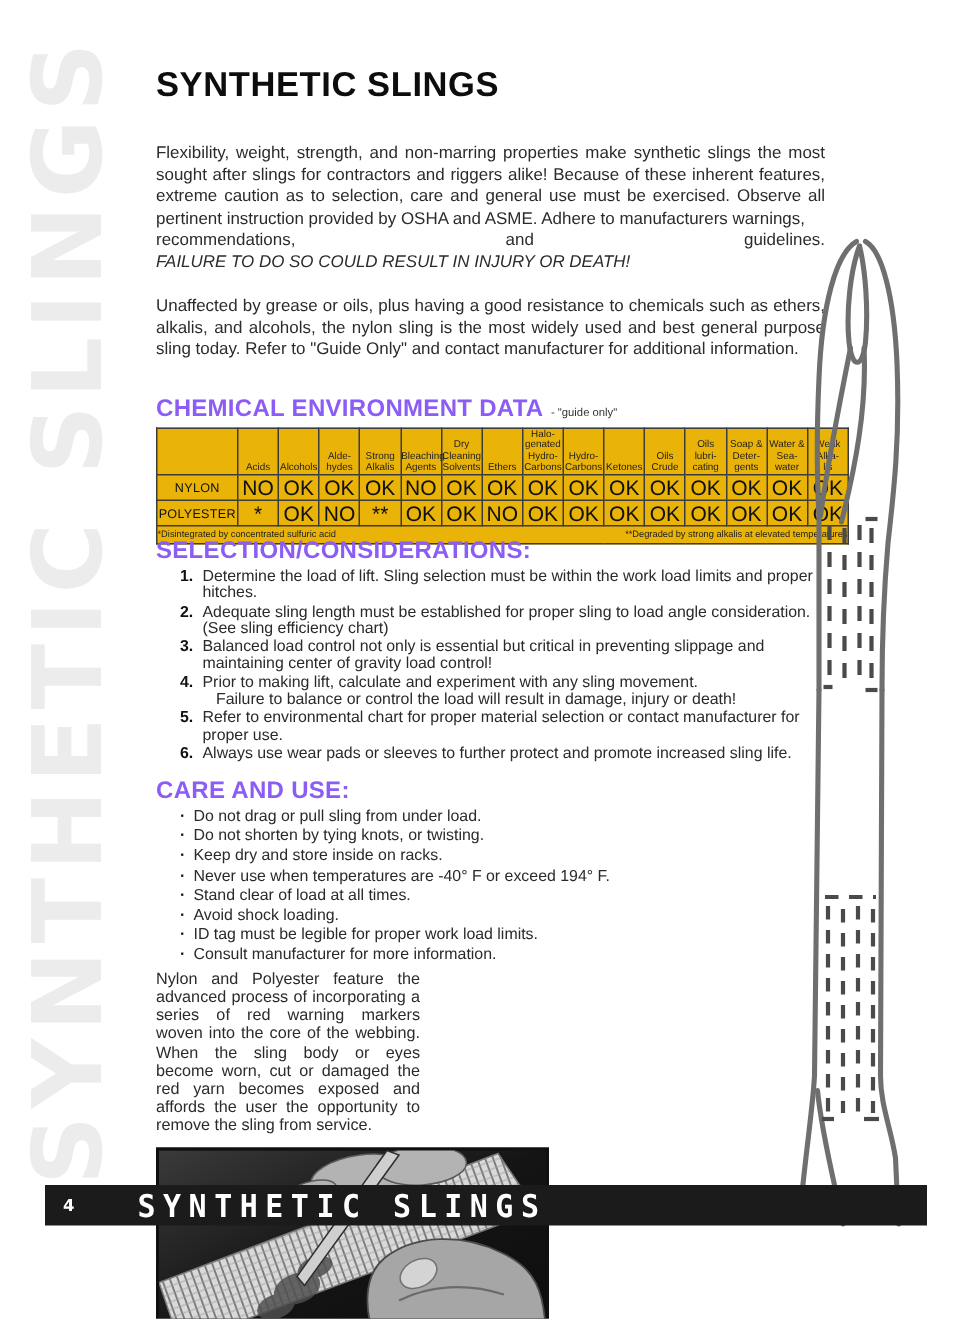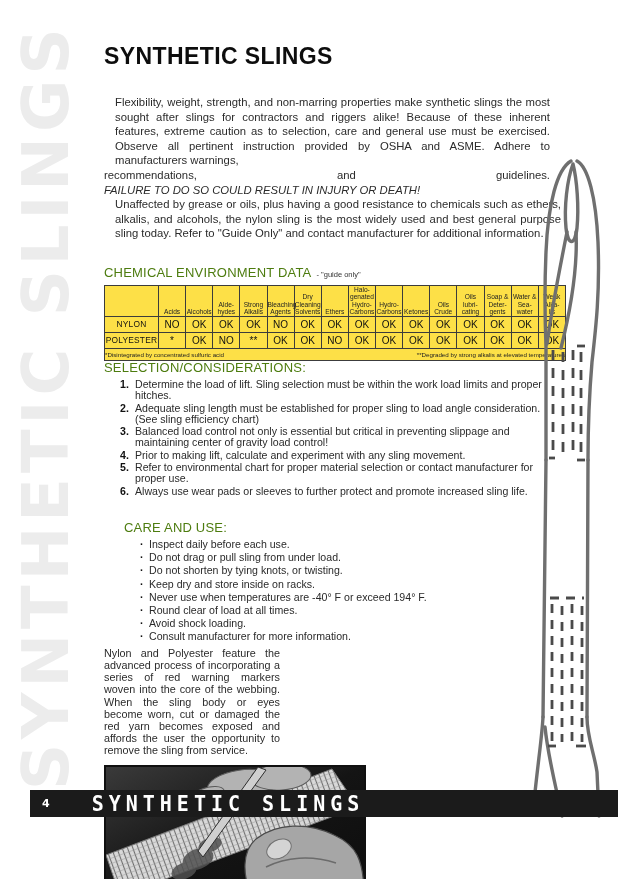--- a/index.html
+++ b/index.html
@@ -18,48 +18,48 @@
     white-space:nowrap;user-select:none;
   }
 
   .abs{position:absolute;}
 
   .title{left:104px;top:44px;width:450px;font-size:23px;line-height:25px;
     font-weight:bold;color:#0d0d0d;letter-spacing:.4px;}
   .subtitle{left:104px;top:71px;width:450px;font-size:16.5px;line-height:19px;
     font-weight:bold;color:#0d0d0d;}
 
-  .para{font-size:11.3px;line-height:14.6px;text-align:justify;margin-left:11px;}
+  .para{font-size:11.3px;line-height:14.6px;text-align:justify;}
   .intro1{left:104px;top:95px;width:446px;}
   .spread-line{display:flex;justify-content:space-between;font-size:11.3px;line-height:14.6px;}
   .warning{font-style:italic;font-size:11.3px;line-height:14.6px;}
   .intro2{left:104px;top:197px;width:446px;}
 
-  .sec-h{font-size:13px;font-weight:normal;color:#4d7c0f;letter-spacing:.2px;line-height:16px;}
+  .sec-h{font-size:16px;font-weight:bold;color:#8b5cf6;letter-spacing:.2px;line-height:16px;}
   .chem-head{left:104px;top:265px;width:460px;display:flex;align-items:baseline;gap:5px;}
   .chem-note{font-size:7.5px;font-weight:normal;color:#333;}
 
-  .chem-table-wrap{left:104px;top:285px;width:462px;background:#fde047;}
+  .chem-table-wrap{left:104px;top:285px;width:462px;background:#eab308;}
   table.chem{border-collapse:collapse;table-layout:fixed;width:462px;}
   table.chem th,table.chem td{border:1px solid #3c3c3c;padding:0;text-align:center;}
   th.colh{font-weight:normal;font-size:6.6px;line-height:7.4px;white-space:pre-line;
     vertical-align:bottom;padding:2px 0 3px;color:#222;}
   th.rowl{font-weight:normal;font-size:8.4px;text-align:right;padding:0 3px 0 0;color:#111;letter-spacing:.2px;}
-  td.val{font-size:10px;height:15px;color:#111;}
+  td.val{font-size:14px;height:15px;color:#111;}
   td.fnote{height:11px;padding:0 2px;}
   .fnote-flex{display:flex;justify-content:space-between;font-size:6.2px;color:#222;}
 
   .sel-block{left:104px;top:360px;width:452px;}
   .list{list-style:none;margin:3px 0 0 16px;padding:0;font-size:10.6px;line-height:11.3px;color:#2a2a2a;}
   .sel-list{counter-reset:n;}
   .sel-list li{counter-increment:n;position:relative;padding-left:15px;margin:0 0 1px 0;}
   .sel-list li::before{content:counter(n) ".";font-weight:bold;position:absolute;left:0;color:#111;}
   .sel-note{margin-left:9px;}
 
-  .care-block{left:104px;top:520px;width:452px;margin-left:20px;}
+  .care-block{left:104px;top:520px;width:452px;}
   .care-list li{position:relative;padding-left:9px;margin:0 0 1.5px 0;line-height:11.7px;}
   .care-list li::before{content:"·";font-weight:bold;position:absolute;left:0;color:#111;}
 
   .bottom-row{left:104px;top:647px;width:446px;display:flex;gap:9px;flex-direction:column;}
   .red-text{width:176px;font-size:10.8px;line-height:12.15px;text-align:justify;}
   .photo{width:258px;height:129px;border:2px solid #101010;background:#161616;flex:none;}
 
   .sling-svg{left:528px;top:152px;z-index:1;}
 
   .footer-bar{
@@ -191,36 +191,37 @@
   </div>
 
   <div class="abs sel-block">
     <div class="sec-h">SELECTION/CONSIDERATIONS:</div>
     <ol class="list sel-list">
       <li><span>Determine the load of lift.  Sling selection must be within the work load limits and proper hitches.</span></li>
       <li><span>Adequate sling length must be established for proper sling to load angle consideration.  (See sling efficiency chart)</span></li>
       <li><span>Balanced load control not only is essential but critical in preventing slippage and maintaining center of gravity load control!</span></li>
       <li>
         <span>Prior to making lift, calculate and experiment with any sling movement.</span>
+        <div class="sel-note">Failure to balance or control the load will result in damage, injury or death!</div>
       </li>
       <li><span>Refer to environmental chart for proper material selection or contact manufacturer for proper use.</span></li>
       <li><span>Always use wear pads or sleeves to further protect and promote increased sling life.</span></li>
     </ol>
   </div>
 
   <div class="abs care-block">
     <div class="sec-h">CARE AND USE:</div>
     <ul class="list care-list">
-      <li>Inspect daily before each use.</li>
       <li>Do not drag or pull sling from under load.</li>
       <li>Do not shorten by tying knots, or twisting.</li>
       <li>Keep dry and store inside on racks.</li>
       <li>Never use when temperatures are -40° F or exceed 194° F.</li>
-      <li>Round clear of load at all times.</li>
+      <li>Stand clear of load at all times.</li>
       <li>Avoid shock loading.</li>
+      <li>ID tag must be legible for proper work load limits.</li>
       <li>Consult manufacturer for more information.</li>
     </ul>
   </div>
 
   <div class="abs bottom-row">
     <div class="red-text">Nylon and Polyester feature the advanced process of incorporating a series of red warning markers woven into the core of the webbing.  When the sling body or eyes become worn, cut or damaged the red yarn becomes exposed and affords the user the opportunity to remove the sling from service.</div>
     <div class="photo">
       <svg width="258" height="129" viewBox="0 0 258 129" xmlns="http://www.w3.org/2000/svg">
         <defs>
           <linearGradient id="bg" x1="0" y1="0" x2="1" y2="1">

